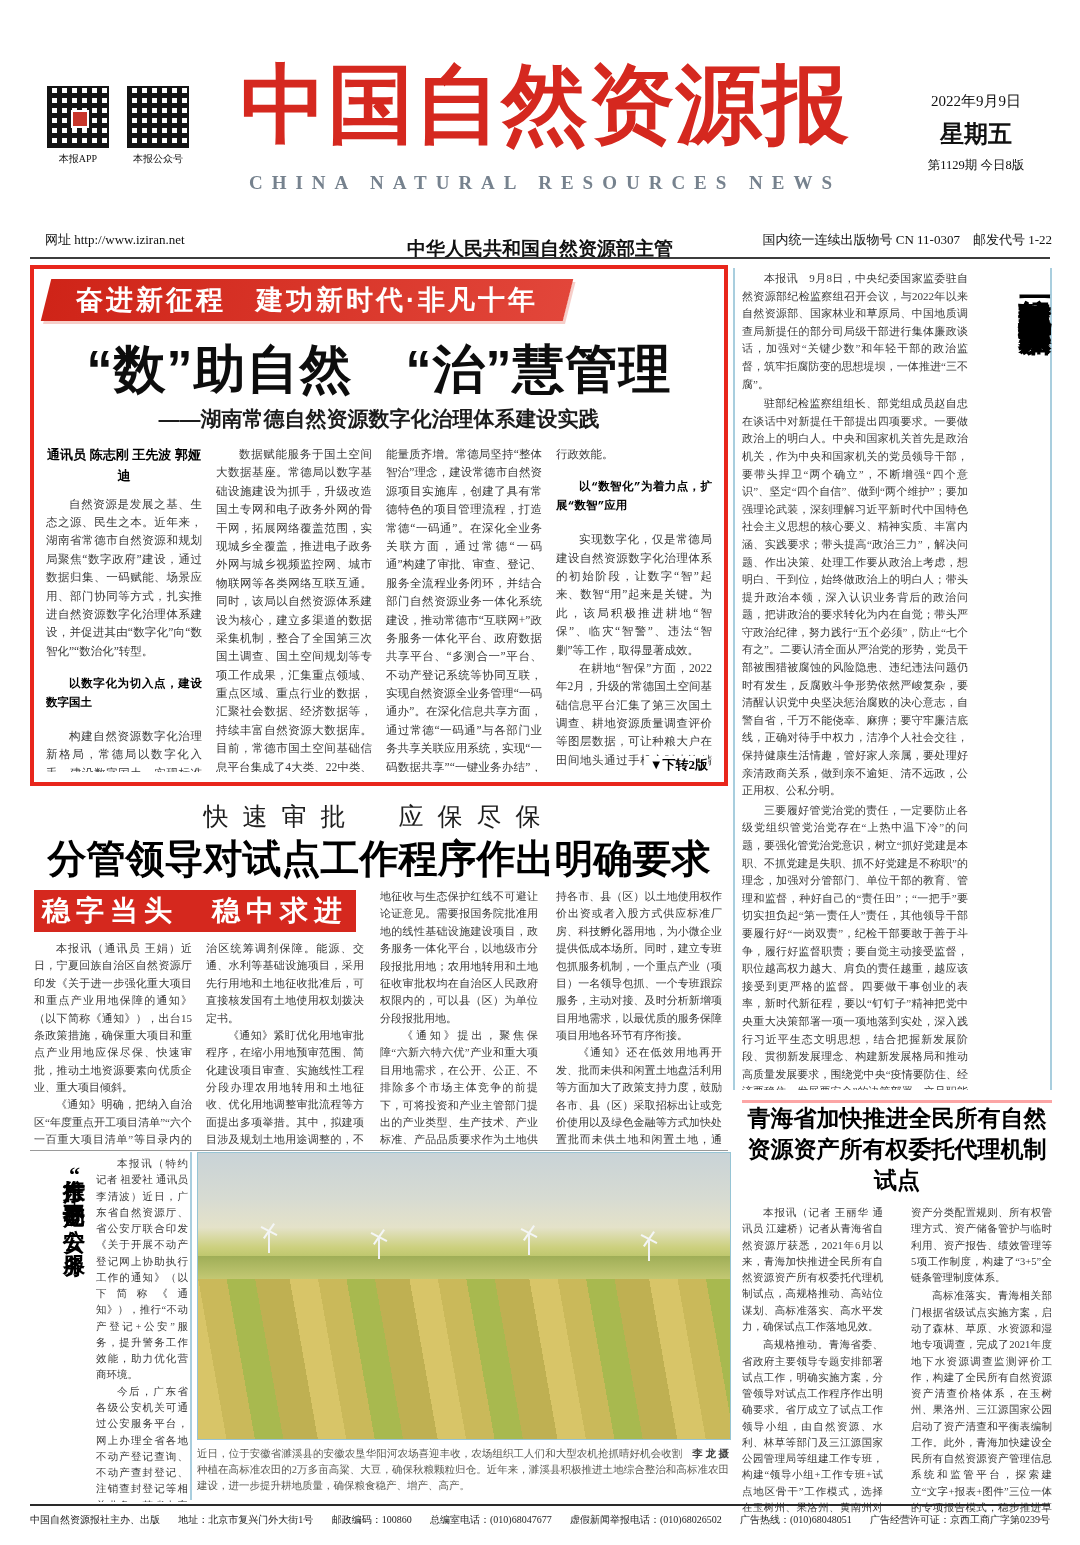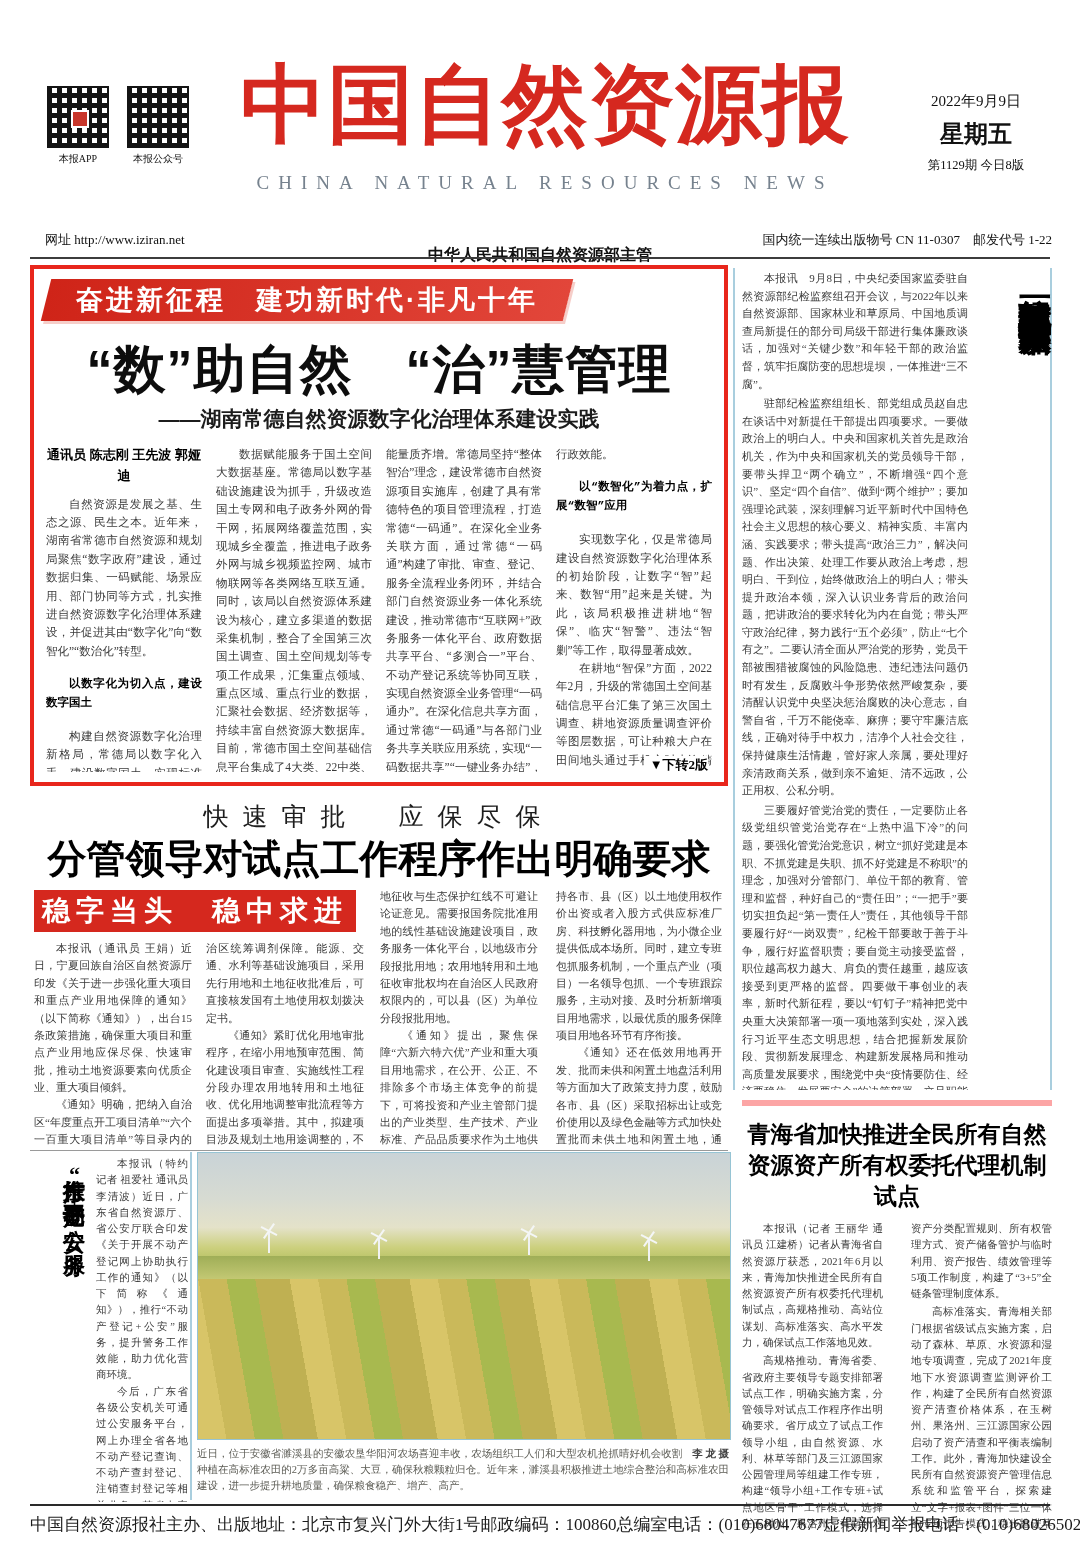--- a/index.html
+++ b/index.html
@@ -13,28 +13,28 @@
   .qr{width:62px;height:62px;margin:0 auto;position:relative;
       background:
         repeating-linear-gradient(0deg,#141414 0 5px,transparent 5px 10px),
         repeating-linear-gradient(90deg,#141414 0 5px,#ffffff 5px 10px);}
   .qr.app::after{content:"";position:absolute;left:24px;top:24px;width:14px;height:14px;background:#c8362b;border:2px solid #fff;}
   .qr-label{font-size:10px;margin-top:4px;color:#111;}
   .mast-title{position:absolute;left:195px;top:58px;width:700px;text-align:center;
       font-weight:900;font-size:86px;line-height:1.1;color:#d5281f;letter-spacing:1px;
       font-family:"Liberation Serif","DejaVu Serif",serif;}
   .mast-en{position:absolute;left:195px;top:172px;width:700px;text-align:center;
-      font-weight:normal;font-size:19px;letter-spacing:9px;color:#76828e;}
+      font-weight:bold;font-size:19px;letter-spacing:9px;color:#76828e;}
   .mast-date{position:absolute;left:898px;top:92px;width:156px;text-align:center;color:#111;}
   .mast-date .d1{font-size:15px;}
   .mast-date .d2{font-size:24px;font-weight:bold;margin:7px 0;}
   .mast-date .d3{font-size:12.5px;}
   .info-row{position:absolute;left:0;top:228px;width:1080px;height:22px;font-size:13px;color:#111;}
   .info-website{position:absolute;left:45px;top:3px;}
-  .info-supervisor{position:absolute;left:0;right:0;top:17px;text-align:center;font-weight:bold;font-size:16px;
+  .info-supervisor{position:absolute;left:0;right:0;top:8px;text-align:center;font-weight:bold;font-size:19px;
       font-family:"Liberation Sans","DejaVu Sans",sans-serif;}
   .info-pub{position:absolute;right:28px;top:3px;}
   .mast-rule{position:absolute;left:30px;top:257px;width:1020px;height:2px;background:#3c3c3c;}
 
   
   .vline{position:absolute;width:2px;background:#a9cede;}
   .hline{position:absolute;height:1px;background:#9a9a9a;}
   p{margin:0;text-indent:2em;}
   .body-text{text-align:justify;color:#3a3a3a;overflow:hidden;}
   .subhead{font-weight:bold;color:#000;font-family:Liberation Mono, monospace;margin:15px 0;}
@@ -84,30 +84,30 @@
         repeating-linear-gradient(80deg,#d8c568 0 28px,#cab95a 28px 56px,#a8b94f 56px 84px,#bfb052 84px 118px);}
   .photo .far-band{position:absolute;left:0;top:36%;width:100%;height:8%;background:linear-gradient(180deg,#9fae57,#c3c873);}
   .turbine{position:absolute;width:2px;height:22px;background:#f0f2f2;}
   .turbine::before,.turbine::after{content:"";position:absolute;left:-8px;top:-1px;width:18px;height:2px;background:#f4f6f6;}
   .turbine::before{transform:rotate(28deg);}
   .turbine::after{transform:rotate(-55deg);}
   .caption{position:absolute;left:197px;top:1446px;width:532px;font-size:10.5px;line-height:1.5;color:#5c5c55;text-align:justify;}
   .caption .credit{float:right;font-weight:bold;color:#444;padding-left:10px;}
 
   
-  .qh{position:absolute;left:742px;top:1100px;width:310px;border-top:6px solid #fca5a5;padding-top:13px;box-sizing:border-box;}
+  .qh{position:absolute;left:742px;top:1100px;width:310px;border-top:3px solid #fca5a5;padding-top:0;box-sizing:border-box;}
   .qh-headline{text-align:center;font-weight:900;font-size:23px;line-height:1.35;color:#000;}
   .qh-cols{display:flex;gap:28px;margin-top:9px;}
   .qh-col{flex:1;font-size:10.5px;line-height:1.55;height:310px;}
   .qh-col p{margin-bottom:2px;}
 
   
   .foot-rule{position:absolute;left:30px;top:1504px;width:1020px;height:2px;background:#2a2a2a;}
   .footer{position:absolute;left:30px;top:1513px;width:1020px;display:flex;justify-content:space-between;
-      font-size:17px;color:#1c1c1c;white-space:nowrap;}
+      font-size:10px;color:#1c1c1c;white-space:nowrap;}
 </style>
 </head>
 <body>
 
 <div id="page">
 
   <div class="qr-wrap">
     <div class="qr-item">
       <div class="qr app"></div>
       <div class="qr-label">本报APP</div>

